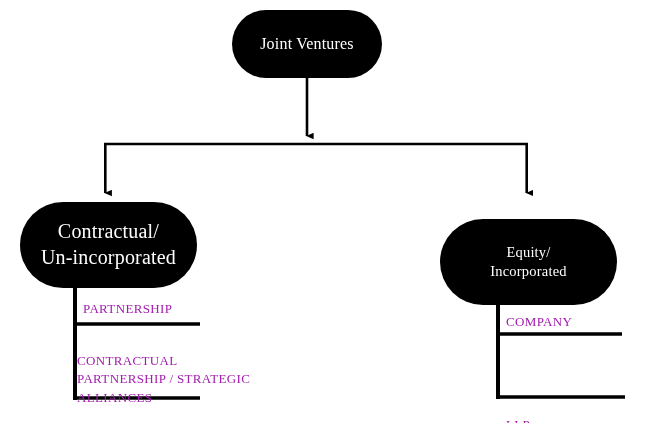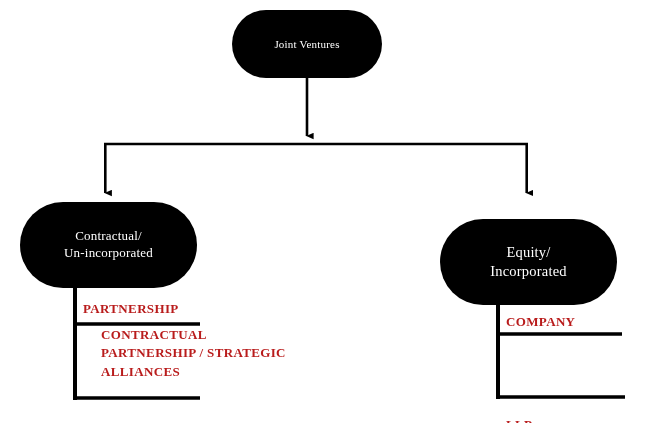--- a/index.html
+++ b/index.html
@@ -33,29 +33,29 @@
   .node .node-line {
     display: block;
     white-space: nowrap;
   }
 
   #node-root {
     left: 232px;
     top: 10px;
     width: 150px;
     height: 68px;
-    font-size: 11px;
+    font-size: 16px;
     border-radius: 34px;
   }
   #node-left {
     left: 20px;
     top: 202px;
     width: 177px;
     height: 86px;
-    font-size: 13px;
+    font-size: 20px;
     border-radius: 43px;
   }
   #node-right {
     left: 440px;
     top: 219px;
     width: 177px;
     height: 86px;
     font-size: 14.5px;
     border-radius: 43px;
   }
@@ -65,31 +65,31 @@
     position: absolute;
     left: 0;
     top: 0;
     width: 659px;
     height: 423px;
     pointer-events: none;
   }
   .leaf-label {
     position: absolute;
     font-family: "Liberation Serif", "DejaVu Serif", serif;
-    font-weight: bold;
+    font-weight: normal;
     font-size: 13px;
-    color: #b91c1c;
+    color: #a21caf;
     letter-spacing: 0.35px;
     line-height: 1.42;
     white-space: nowrap;
   }
   .leaf-label .leaf-line { display: block; }
 
   #leaf-partnership      { left: 83px;  top: 300px; }
-  #leaf-contractual      { left: 77px;  top: 326px; padding-left: 24px; }
+  #leaf-contractual      { left: 77px;  top: 352px; }
   #leaf-company          { left: 506px; top: 313px; }
   #leaf-llp              { left: 506px; top: 372px; margin-top: 44px; }
 </style>
 </head>
 <body>
 
 <div id="canvas">
 
   <svg id="connectors" viewBox="0 0 659 423" width="659" height="423" xmlns="http://www.w3.org/2000/svg">
     <defs>

